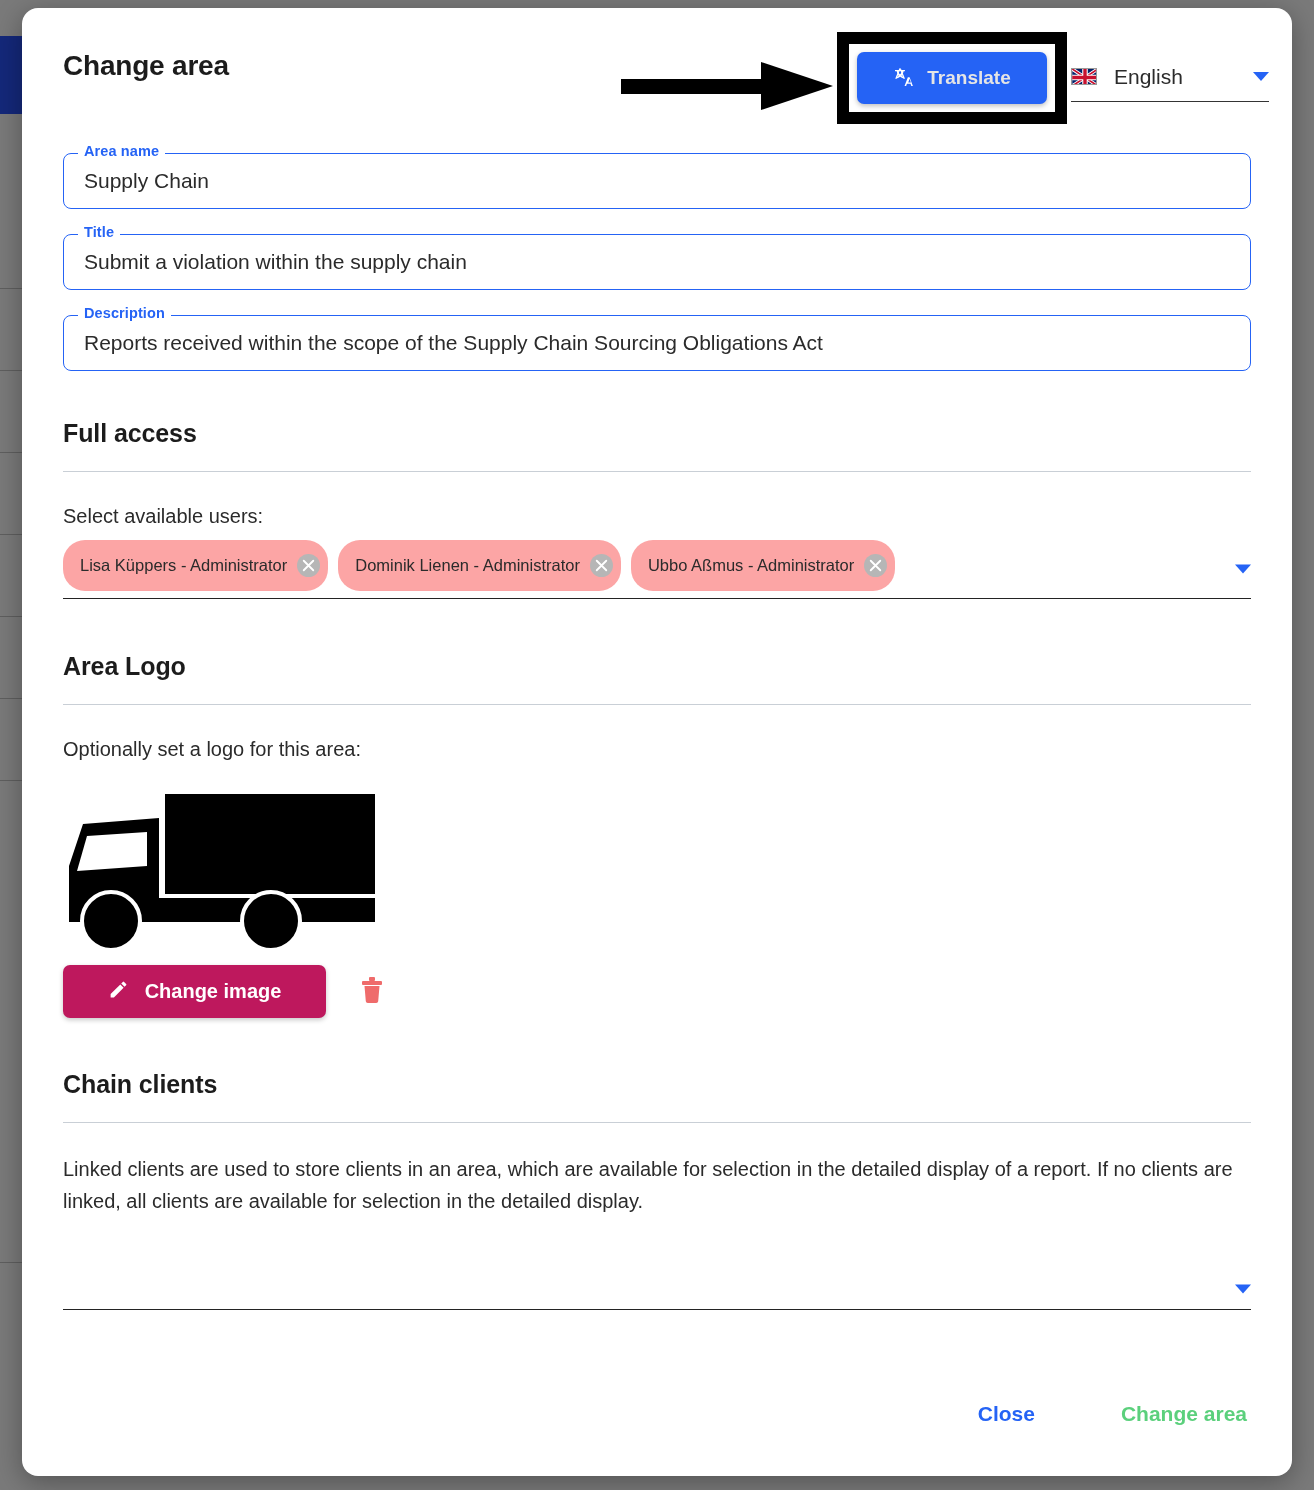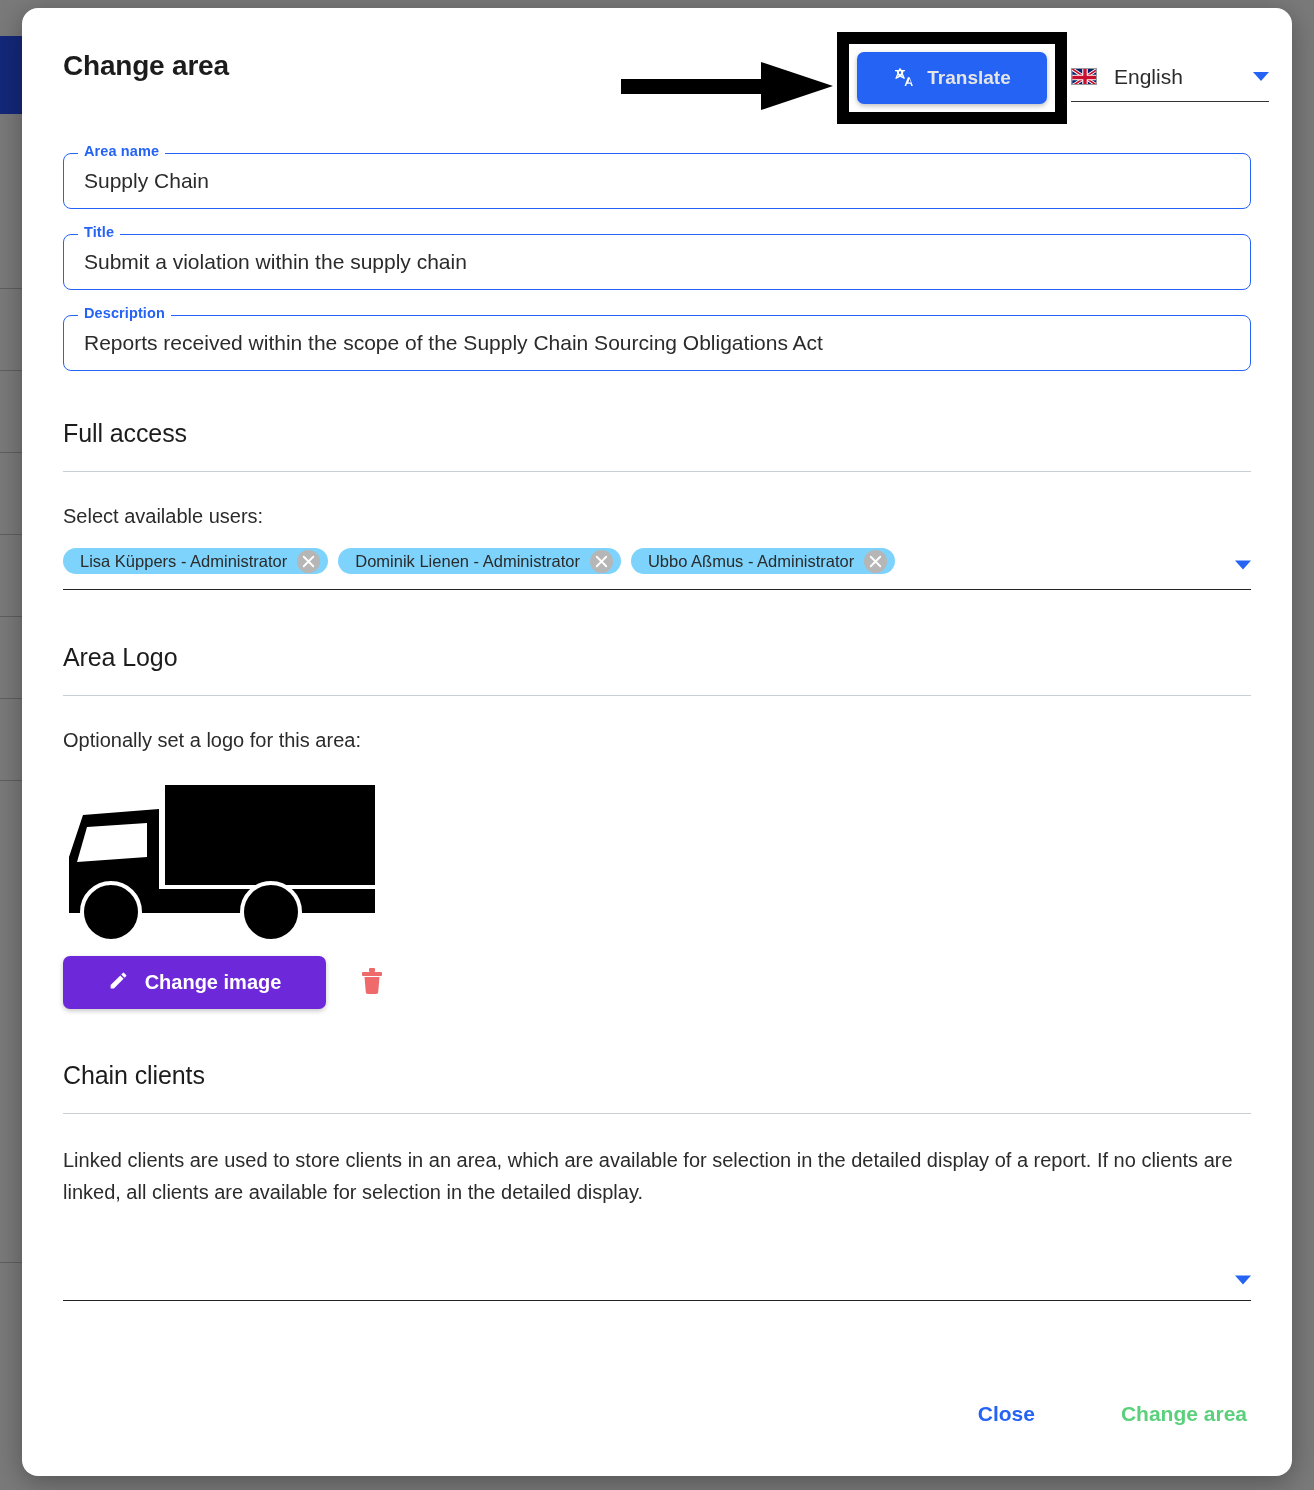--- a/index.html
+++ b/index.html
@@ -146,21 +146,21 @@
     border: none;
     outline: none;
     background: transparent;
     font-family: "Liberation Sans", sans-serif;
   }
   #field-area-name { margin-top: 33px; }
 
   
   .section-heading {
     font-size: 25px;
-    font-weight: 400;
+    font-weight: 700;
     color: #1c1c1c;
     letter-spacing: -0.1px;
   }
   .section-rule {
     height: 1px;
     background: #c9cfd6;
     margin-top: 23px;
   }
   .section-text {
     font-size: 20px;
@@ -179,23 +179,23 @@
     display: flex;
     align-items: center;
     gap: 10px;
     padding-bottom: 7px;
     padding-right: 50px;
   }
   .chip {
     display: inline-flex;
     align-items: center;
     gap: 10px;
-    background: #7dd3fc;
+    background: #fca5a5;
     border-radius: 22px;
-    height: 26px;
+    height: 51px;
     padding: 0 8px 0 17px;
     font-size: 16.5px;
     color: #2b2b2b;
     white-space: nowrap;
     cursor: default;
   }
   .chip-remove {
     width: 23px; height: 23px;
     border-radius: 50%;
     background: #b6b6b6;
@@ -223,21 +223,21 @@
     display: flex;
     align-items: center;
     margin-top: 12px;
     gap: 30px;
   }
   #change-image-button {
     display: inline-flex;
     align-items: center;
     justify-content: center;
     gap: 16px;
-    background: #6d28d9;
+    background: #be185d;
     border: none;
     border-radius: 7px;
     color: #fff;
     width: 263px;
     height: 53px;
     font-size: 20px;
     font-weight: 700;
     font-family: "Liberation Sans", sans-serif;
     cursor: pointer;
     box-shadow: 0 2px 5px rgba(0,0,0,.22);

